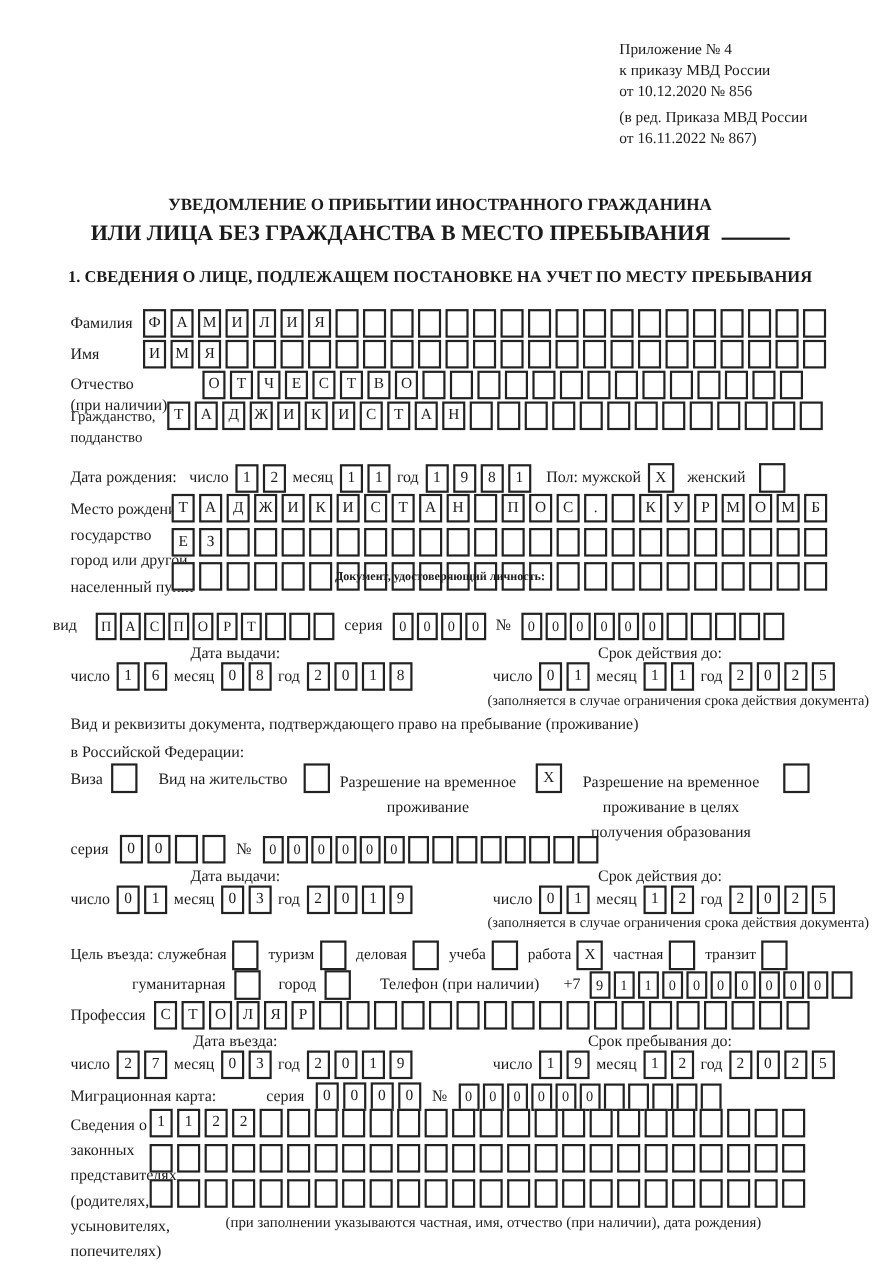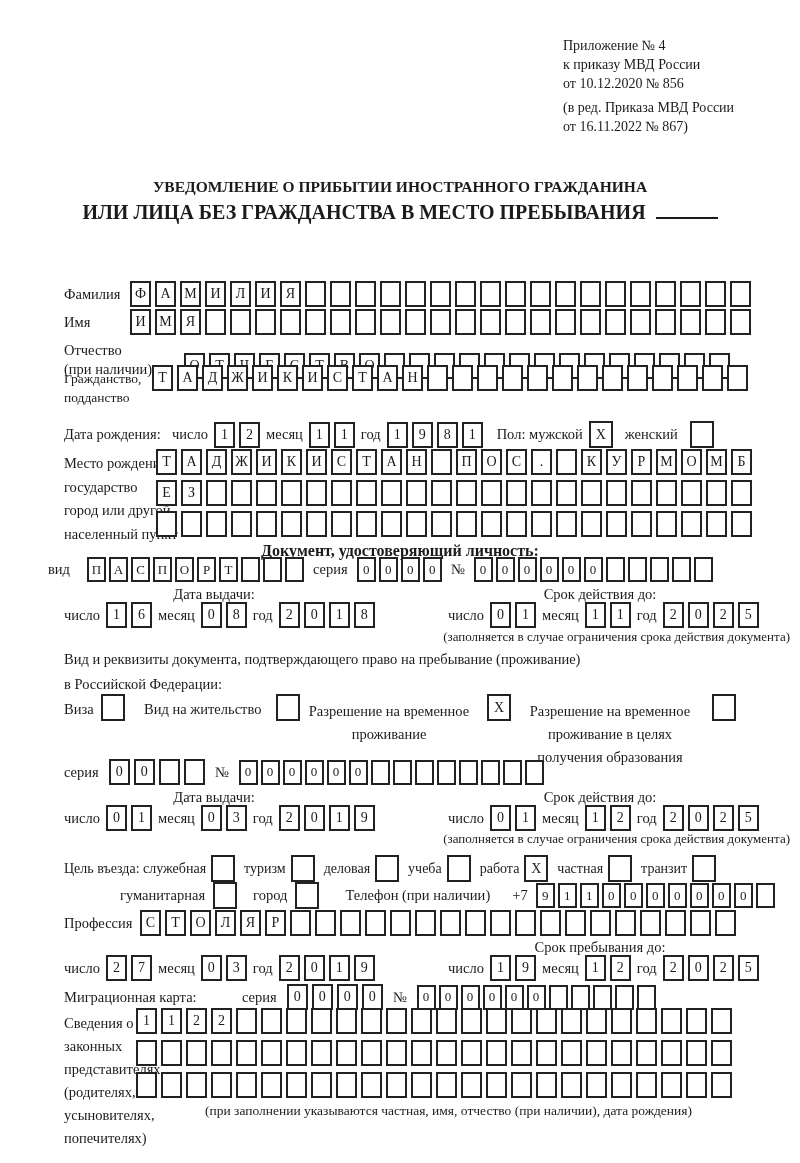--- a/index.html
+++ b/index.html
@@ -36,20 +36,21 @@
     <div style="margin-top:5px;">(в ред. Приказа МВД России</div>
     <div>от 16.11.2022 № 867)</div>
   </div>
 
 
   <div class="abs b ctr" style="left:0;width:100%;top:178px;font-size:15.5px;">УВЕДОМЛЕНИЕ О ПРИБЫТИИ ИНОСТРАННОГО ГРАЖДАНИНА</div>
   <div class="abs b ctr" style="left:0;width:100%;top:201px;font-size:20px;">
     <span>ИЛИ ЛИЦА БЕЗ ГРАЖДАНСТВА В МЕСТО ПРЕБЫВАНИЯ</span><span class="blank-line"></span>
   </div>
 
+  <div class="abs b ctr" style="left:0;width:100%;top:244px;font-size:15px;">1. СВЕДЕНИЯ О ЛИЦЕ, ПОДЛЕЖАЩЕМ ПОСТАНОВКЕ НА УЧЕТ ПО МЕСТУ ПРЕБЫВАНИЯ</div>
 
   <div class="frow" style="left:64px;top:281px;">
     <span class="lt lbl" style="width:66px;">Фамилия</span>
     <span class="cells">
         <span class="c">Ф</span>
         <span class="c">А</span>
         <span class="c">М</span>
         <span class="c">И</span>
         <span class="c">Л</span>
         <span class="c">И</span>
@@ -99,21 +100,21 @@
         <span class="c"></span>
         <span class="c"></span>
         <span class="c"></span>
         <span class="c"></span>
         <span class="c"></span>
         <span class="c"></span>
         <span class="c"></span>
       </span>
   </div>
 
-  <div class="frow" style="left:64px;top:337px;align-items:flex-end;">
+  <div class="frow" style="left:64px;top:337px;">
     <span class="lt lbl" style="width:120px;">
       <span>Отчество</span><br>
       <span>(при наличии)</span>
     </span>
     <span class="cells">
         <span class="c">О</span>
         <span class="c">Т</span>
         <span class="c">Ч</span>
         <span class="c">Е</span>
         <span class="c">С</span>
@@ -273,21 +274,21 @@
       <span class="c"></span>
       <span class="c"></span>
       <span class="c"></span>
       <span class="c"></span>
       <span class="c"></span>
       <span class="c"></span>
       <span class="c"></span>
       <span class="c"></span>
     </span>
 
-  <div class="abs b ctr" style="left:0;width:100%;top:542px;font-size:16px;">Документ, удостоверяющий личность:</div>
+  <div class="abs b ctr" style="left:0;width:100%;top:518px;font-size:11px;">Документ, удостоверяющий личность:</div>
 
   <div class="dg" style="left:48px;top:557px;gap:9px;">
     <span style="width:30px;">вид</span>
     <span class="cells smc">
         <span class="c">П</span>
         <span class="c">А</span>
         <span class="c">С</span>
         <span class="c">П</span>
         <span class="c">О</span>
         <span class="c">Р</span>
@@ -513,20 +514,21 @@
         <span class="c"></span>
         <span class="c"></span>
         <span class="c"></span>
         <span class="c"></span>
         <span class="c"></span>
         <span class="c"></span>
         <span class="c"></span>
       </span>
   </div>
 
+  <div class="abs lbl ctr" style="left:64px;top:938px;width:300px;">Дата въезда:</div>
   <div class="abs lbl ctr" style="left:450px;top:938px;width:300px;">Срок пребывания до:</div>
 
   <div class="dg" style="left:64px;top:955px;">
     <span>число</span>
     <span class="cells">
         <span class="c">2</span>
         <span class="c">7</span>
       </span>
     <span>месяц</span>
     <span class="cells">

